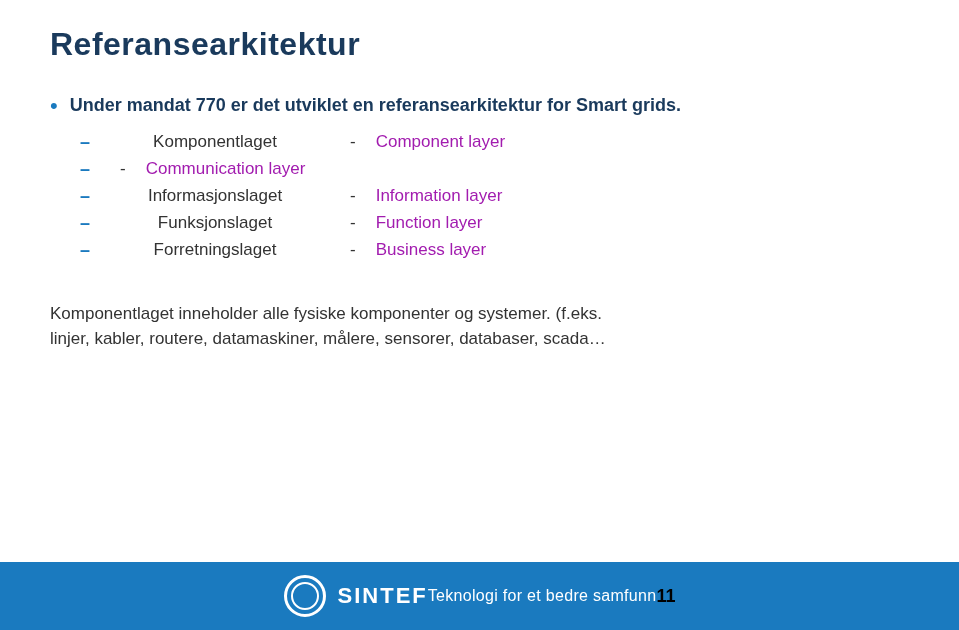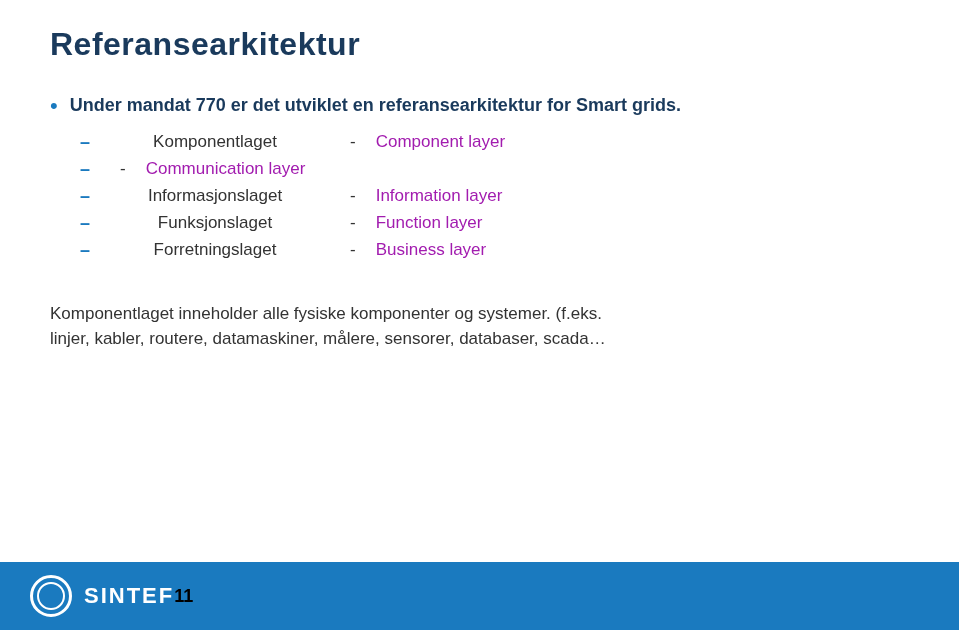--- a/index.html
+++ b/index.html
@@ -107,21 +107,21 @@
       font-size: 17px;
       color: #333333;
       line-height: 1.5;
     }
 
     .footer {
       height: 68px;
       background: #1a7abf;
       display: flex;
       align-items: center;
-      justify-content: flex-start;
+      justify-content: center;
       padding: 0 30px;
     }
 
     .footer-logo {
       display: flex;
       align-items: center;
       gap: 12px;
     }
 
     .sintef-circle {
@@ -223,16 +223,17 @@
 
   </div>
 
   <div class="footer">
     <div class="footer-logo">
       <div class="sintef-circle">
         <div class="sintef-inner"></div>
       </div>
       <span class="sintef-text">SINTEF</span>
     </div>
+    <span class="footer-tagline">Teknologi for et bedre samfunn</span>
     <span class="footer-page">11</span>
   </div>
 
 </div>
 
 </body></html>

